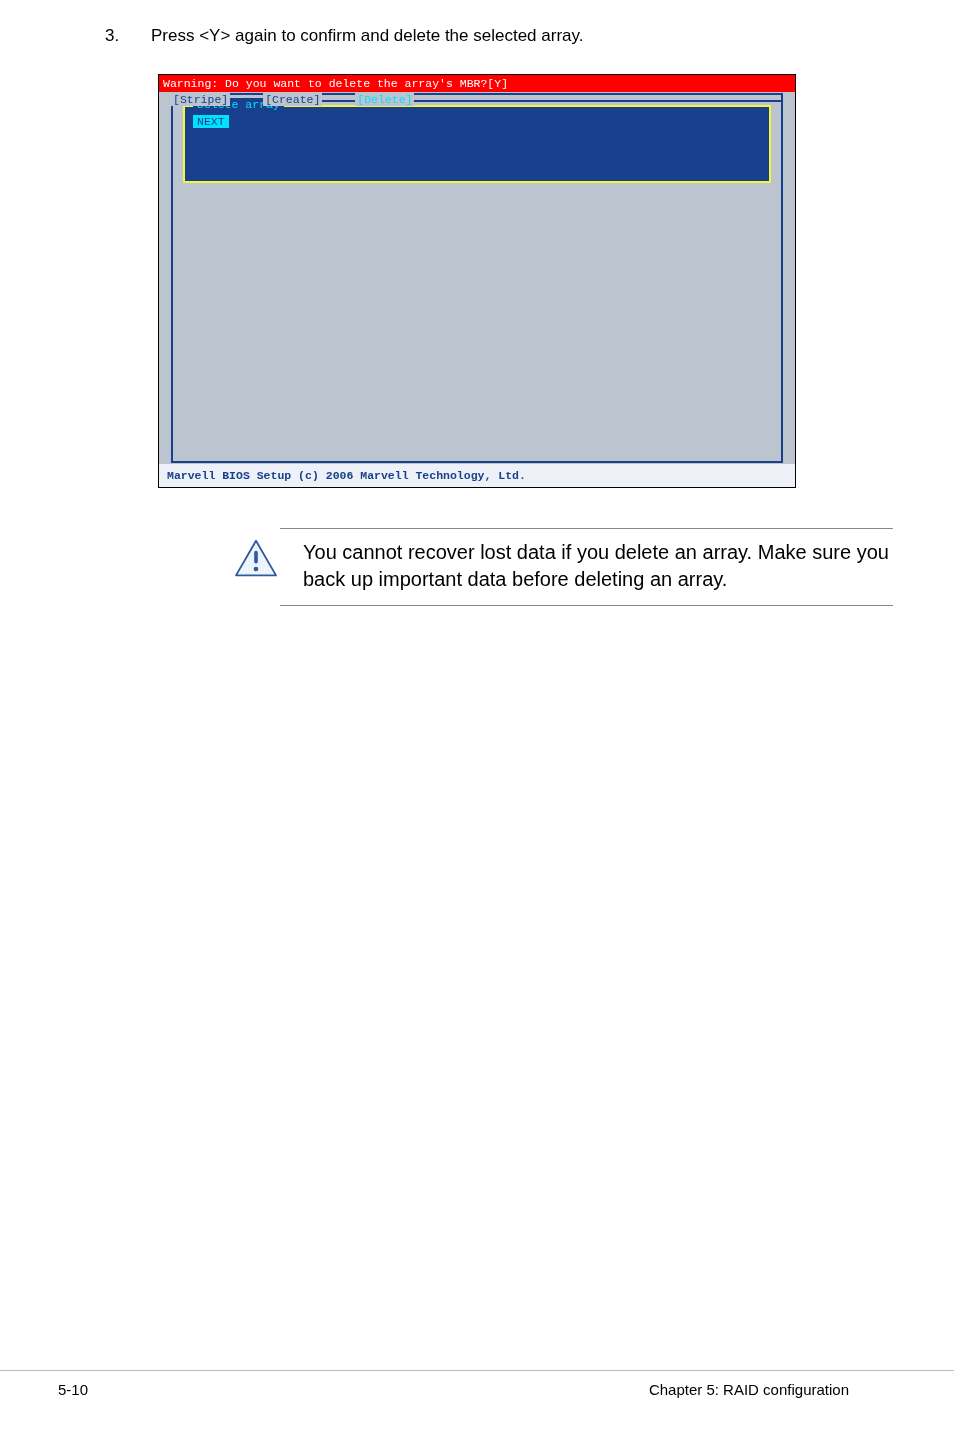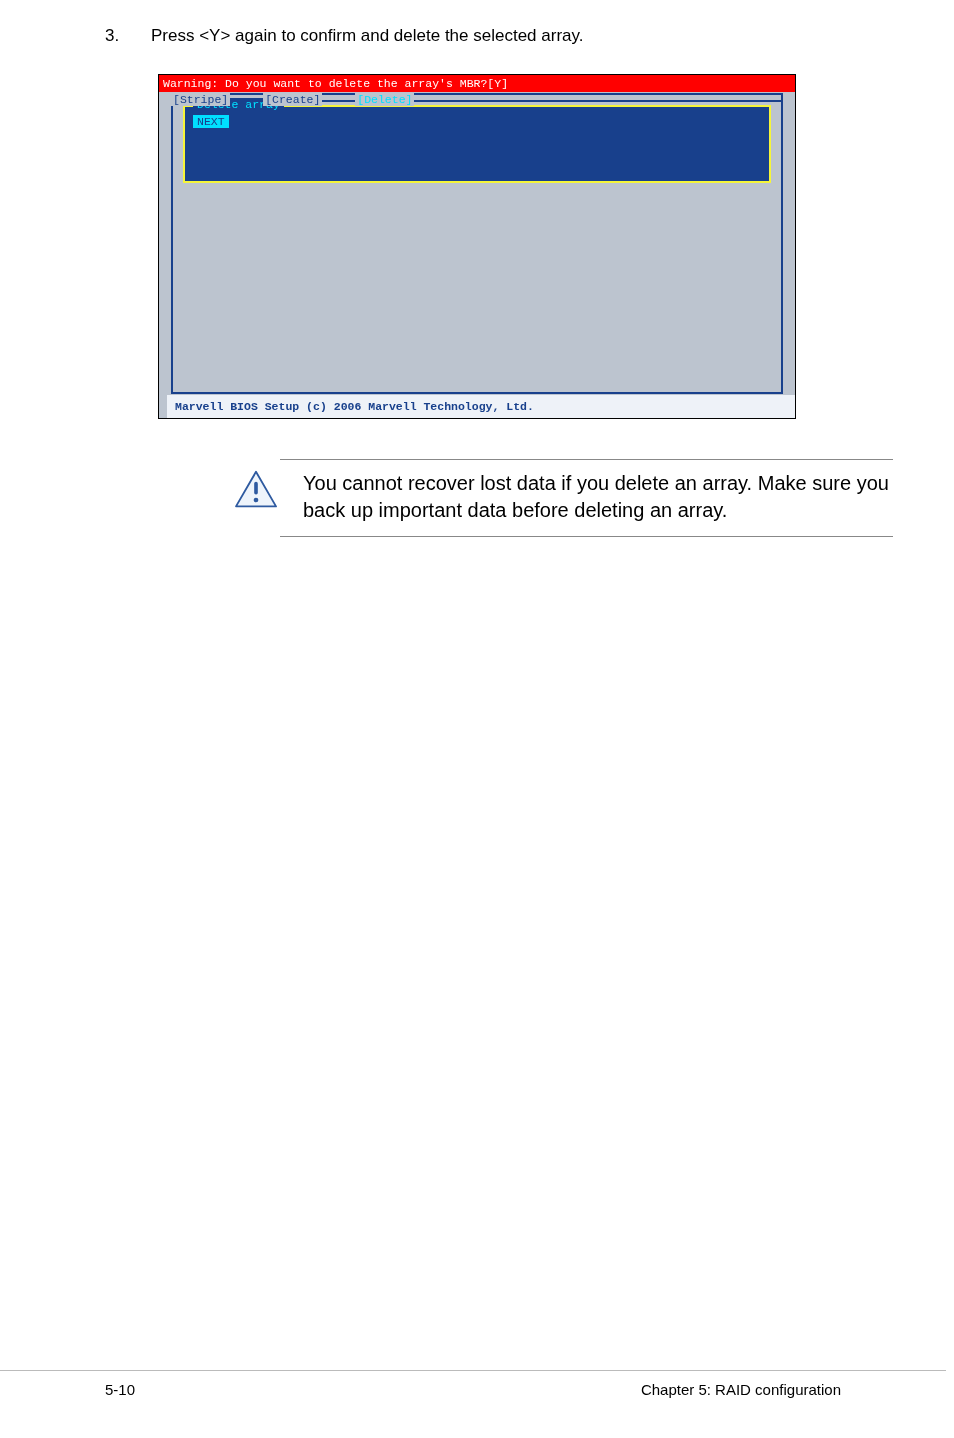--- a/index.html
+++ b/index.html
@@ -3,40 +3,40 @@
 <meta charset="utf-8">
 <style>
   * { box-sizing: border-box; margin: 0; padding: 0; }
   html, body { width: 954px; height: 1438px; background: #ffffff; font-family: Arial, Helvetica, sans-serif; color: #000; }
   .page { width: 954px; height: 1438px; position: relative; padding: 0; }
   .content { padding: 26px 105px 0 105px; }
   .step-row { display: flex; gap: 28px; font-size: 17px; margin-bottom: 28px; }
   .step-num { width: 18px; flex: 0 0 18px; }
   .step-text { flex: 1; }
 
-  .bios { width: 638px; height: 345px; margin: 0 auto 22px auto; background: #bcc4cf; border: 1px solid #000; font-family: "Courier New", monospace; font-size: 11.5px; position: relative; line-height: 1.15; }
+  .bios { width: 638px; height: 414px; margin: 0 auto 22px auto; background: #bcc4cf; border: 1px solid #000; font-family: "Courier New", monospace; font-size: 11.5px; position: relative; line-height: 1.15; }
   .bios-top-red { background: #ff0000; color: #ffffff; padding: 2px 4px; font-size: 11.5px; white-space: pre; }
   .bios-tabs { padding: 0 12px; position: relative; height: 14px; margin-top: 1px; }
   .bios-tabs::after { content: ""; display: block; position: absolute; left: 12px; right: 12px; top: 7px; border-top: 2px solid #18408c; }
   .tab { position: relative; z-index: 2; display: inline-block; background: #bcc4cf; color: #18408c; padding: 0 2px; margin-right: 26px; }
   .tab.active { color: #00e0ff; }
 
   .bios-main { position: absolute; left: 12px; right: 12px; top: 18px; bottom: 24px; border: 2px solid #18408c; }
   .panel { position: absolute; left: 10px; right: 10px; top: 10px; height: 78px; border: 2px solid #f5f53a; background: #18408c; color: #f5f53a; padding: 6px 8px 4px 8px; }
   .panel-title { position: absolute; top: -9px; left: 8px; background: #18408c; color: #00e0ff; padding: 0 4px; font-size: 11.5px; }
   .panel-row { white-space: pre; font-size: 11.5px; }
   .hl { color: #00e0ff; }
   .next-highlight { display: inline-block; background: #00e0ff; color: #18408c; padding: 0 4px; margin-top: 2px; }
-  .bios-footer { position: absolute; left: 8px; right: 0; bottom: 0; background: #eef2f8; color: #18408c; font-size: 11.5px; padding: 5px 8px; white-space: pre; font-weight: bold; }
+  .bios-footer { position: absolute; left: 0; right: 0; bottom: 0; background: #eef2f8; color: #18408c; font-size: 11.5px; padding: 5px 8px; white-space: pre; font-weight: bold; }
 
   .note { width: 613px; margin: 40px 0 0 175px; display: flex; align-items: flex-start; gap: 23px; border-top: 1px solid #888; border-bottom: 1px solid #888; padding: 10px 0 12px 0; }
   .note-icon { width: 44px; height: 40px; flex: 0 0 48px; margin-left: -48px; }
   .note-text { font-size: 20px; line-height: 1.35; }
 
-  .footer { position: absolute; bottom: 40px; left: 0; right: 8px; border-top: 1px solid #bbb; padding: 10px 105px 0 105px; display: flex; justify-content: space-between; font-size: 15px; }
+  .footer { position: absolute; bottom: 40px; left: 0; right: 0; border-top: 1px solid #bbb; padding: 10px 105px 0 58px; display: flex; justify-content: space-between; font-size: 15px; }
 </style>
 </head>
 <body>
 
 <div class="page">
   <div class="content">
 
     <div class="step-row">
       <div class="step-num">3.</div>
       <div class="step-text">Press &lt;Y&gt; again to confirm and delete the selected array.</div>

